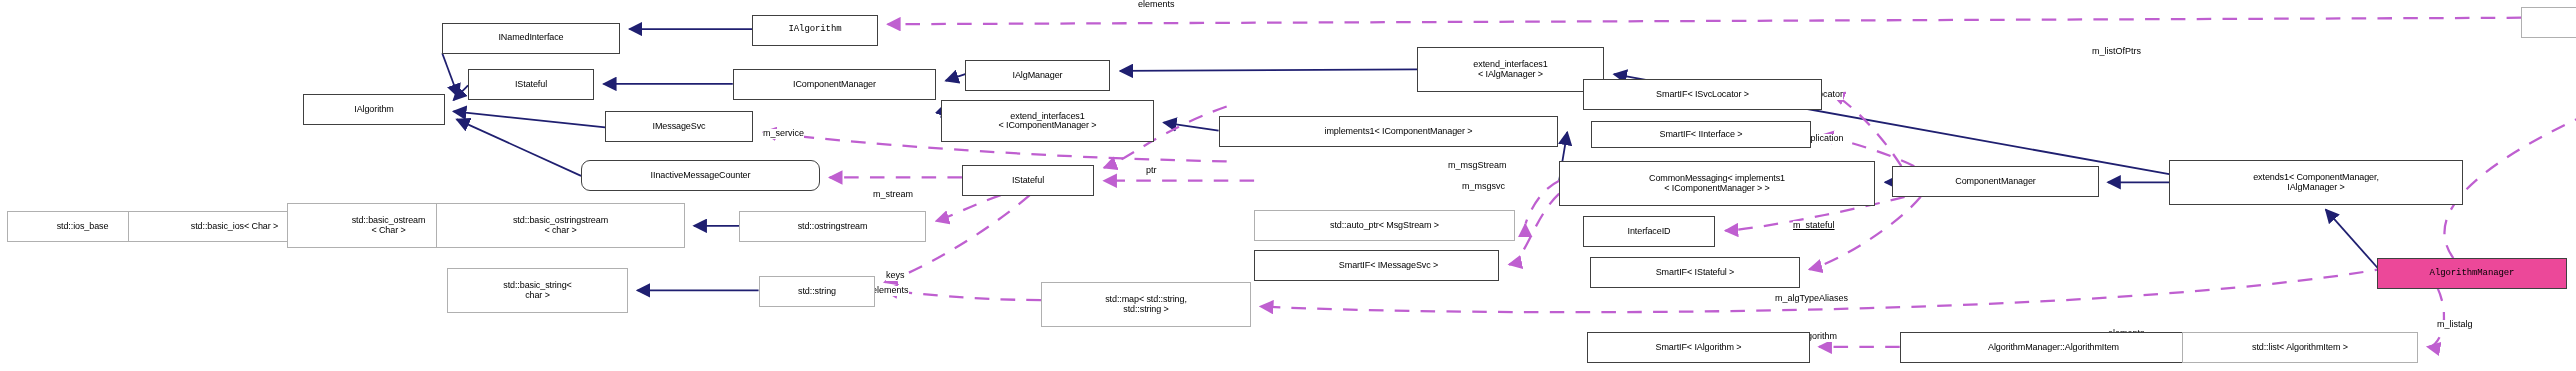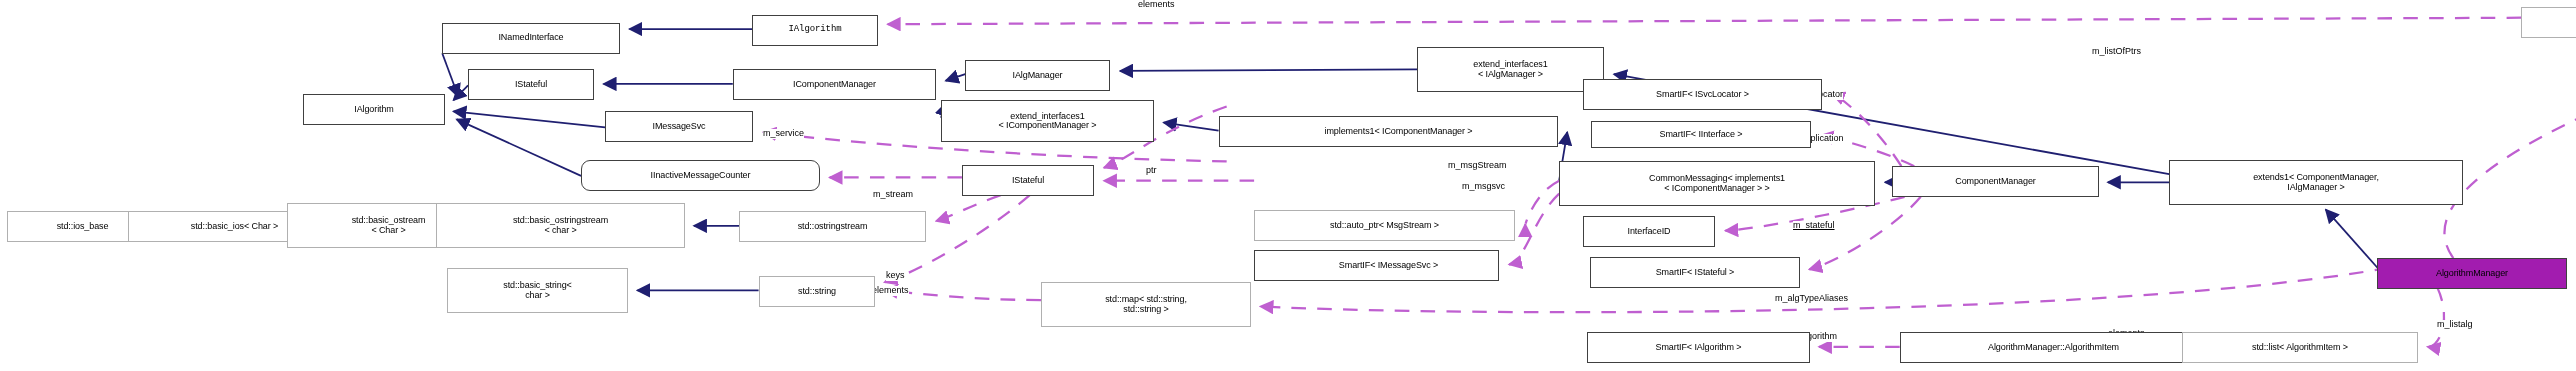--- a/index.html
+++ b/index.html
@@ -18,21 +18,21 @@
     background:#ffffff;
     white-space:pre-line;
     letter-spacing:-0.1px;
     z-index:3;
   }
   
   .node.cls{border:0.8px solid #404040;}
   
   .node.tmpl{border:0.8px solid #b0b0b0;}
   
-  .node.focus{border:0.8px solid #404040;background:#a21caf;}
+  .node.focus{border:0.8px solid #404040;background:#ec4899;font-family:Liberation Mono, monospace;}
 
   .edge-label{
     position:absolute;
     font-size:9px;
     color:#000000;
     background:#ffffff;
     white-space:pre-line;
     text-align:center;
     line-height:9.7px;
     z-index:2;

